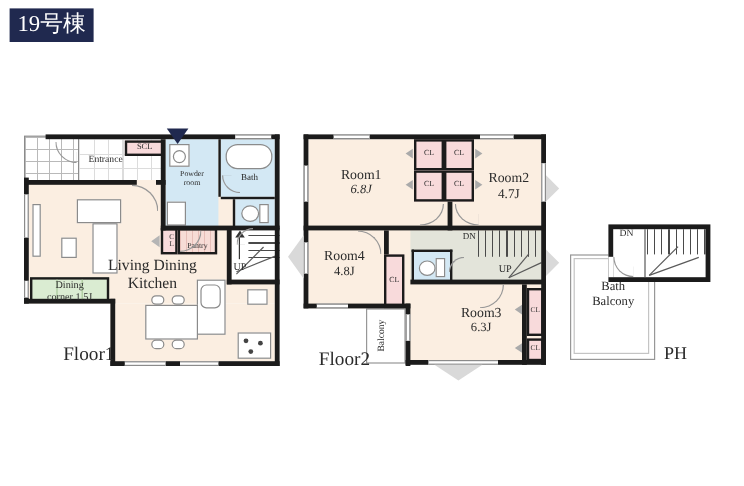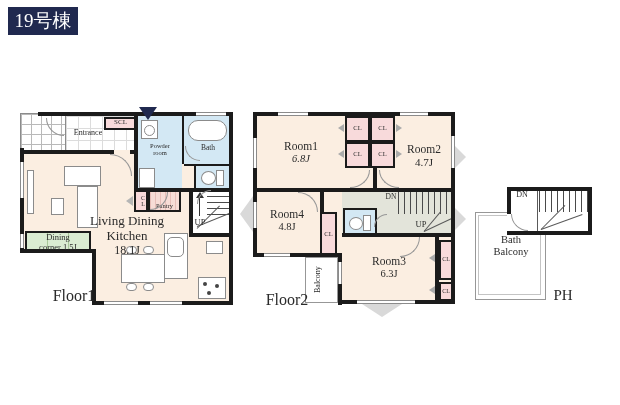--- a/index.html
+++ b/index.html
@@ -132,21 +132,20 @@
 
     <div class="lbl" style="left:62px;top:128px;width:52px;font-size:8px;">Entrance</div>
     <div class="lbl" style="left:138px;top:142px;width:44px;font-size:6.5px;">
       <div>Powder</div>
       <div>room</div>
     </div>
     <div class="lbl" style="left:195px;top:144px;width:26px;font-size:7.5px;">Bath</div>
     <div class="lbl" style="left:77px;top:214px;width:100px;font-size:13px;">
       <div>Living Dining</div>
       <div>Kitchen</div>
-      <div style="font-size:12px;">18.1J</div>
     </div>
     <div class="lbl" style="left:27px;top:233px;width:62px;font-size:8.5px;color:#2e2e2e;">
       <div>Dining</div>
       <div>corner 1.5J</div>
     </div>
     <div class="lbl" style="left:46px;top:287px;width:56px;font-size:16px;">Floor1</div>
   </div>
 
   <div>
     <div class="abs cream" style="left:257px;top:116px;width:194px;height:184px;"></div>
@@ -226,21 +225,21 @@
       <div style="font-size:10.5px;font-style:italic;">6.8J</div>
     </div>
     <div class="lbl" style="left:395px;top:143px;width:58px;font-size:11.5px;">
       <div>Room2</div>
       <div style="font-size:11px;">4.7J</div>
     </div>
     <div class="lbl" style="left:258px;top:208px;width:58px;font-size:11.5px;">
       <div>Room4</div>
       <div style="font-size:10.5px;">4.8J</div>
     </div>
-    <div class="lbl" style="left:360px;top:255px;width:58px;font-size:11.5px;">
+    <div class="lbl" style="left:372px;top:255px;width:58px;font-size:11.5px;">
       <div>Room3</div>
       <div style="font-size:10.5px;">6.3J</div>
     </div>
     <div class="lbl" style="left:381px;top:193px;width:20px;font-size:7.5px;">DN</div>
     <div class="lbl" style="left:410px;top:220px;width:22px;font-size:8.5px;">UP</div>
     <div class="lbl" style="left:258px;top:291px;width:58px;font-size:16px;">Floor2</div>
   </div>
 
   <div>
     <div class="abs" style="left:475px;top:212px;width:71px;height:88px;background:#fff;border:1px solid #979797;">

